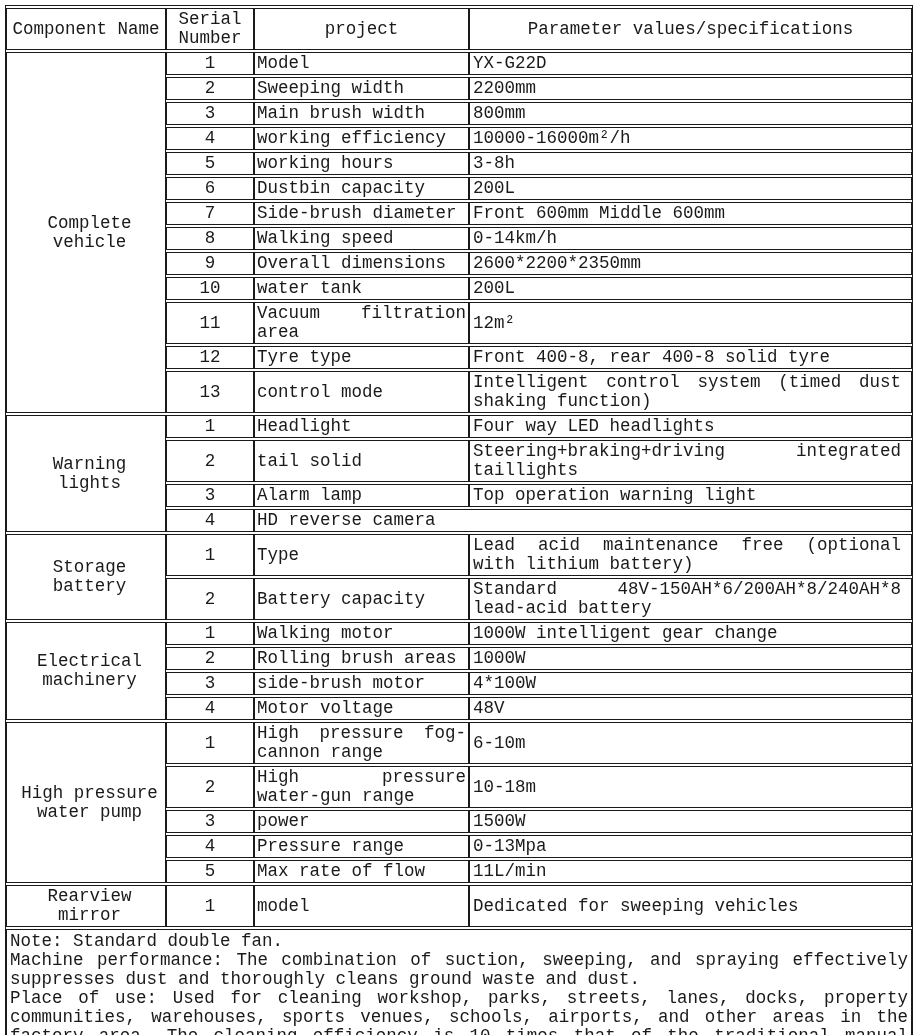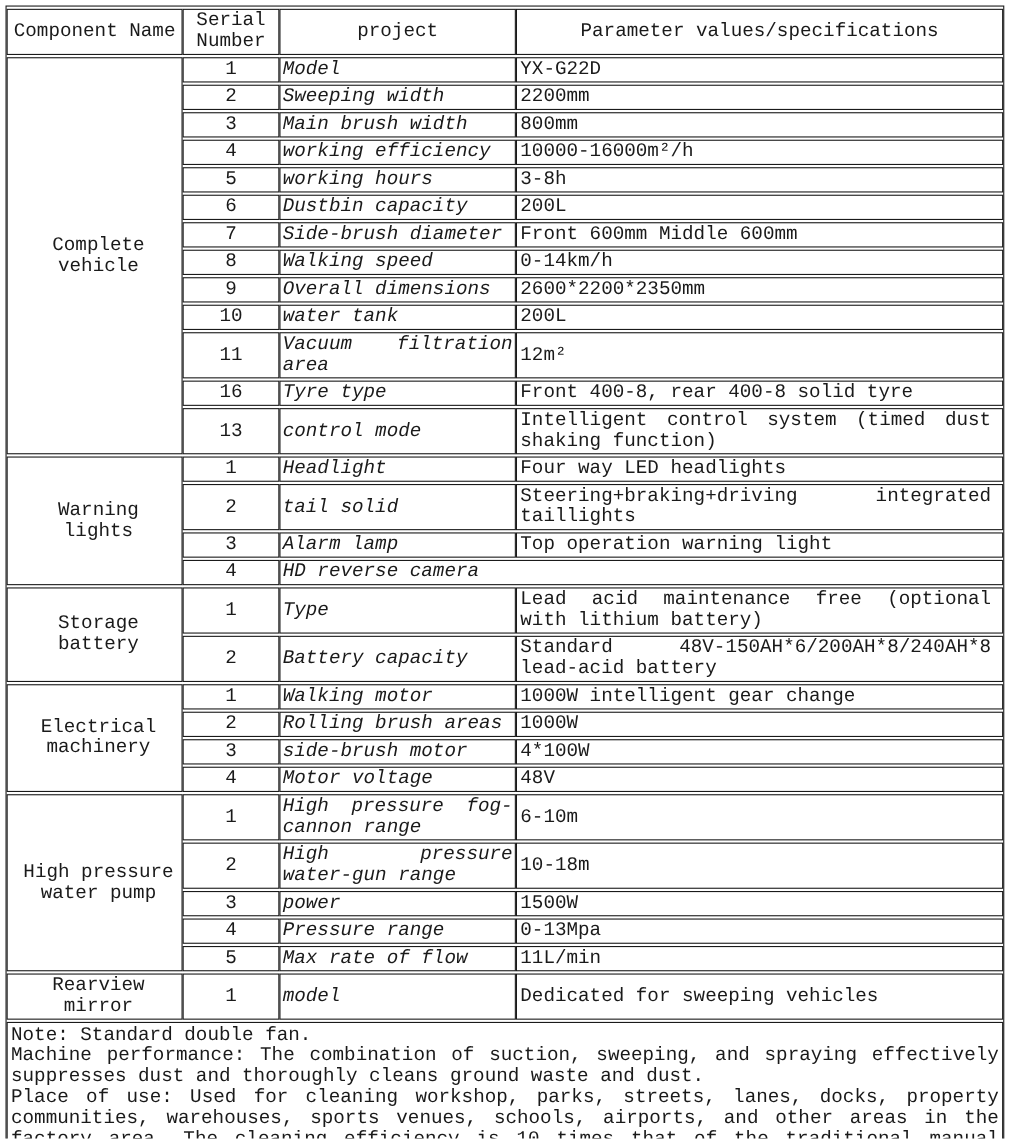--- a/index.html
+++ b/index.html
@@ -30,21 +30,21 @@
     font-weight: normal;
     font-size: 17.5px;
     line-height: 19px;
     vertical-align: middle;
     padding: 1px 3px;
     overflow: hidden;
   }
   th { }
   td.serial { text-align: center; }
   td.comp   { text-align: center; padding-left: 10px; }
-  td.proj   { text-align: justify; padding: 1px 2px; font-style: italic; }
+  td.proj   { text-align: justify; padding: 1px 2px; }
   td.val    { text-align: justify; padding: 1px 10px 1px 3px; }
   td.notes  { text-align: left; vertical-align: top; padding: 2px 3px; }
   td.notes .note-line { text-align: justify; }
 </style>
 </head>
 <body>
 
 <div class="page">
   <table class="spec">
     <colgroup>
@@ -112,21 +112,21 @@
           <td class="serial">10</td>
           <td class="proj">water tank</td>
           <td class="val">200L</td>
         </tr>
         <tr>
           <td class="serial">11</td>
           <td class="proj">Vacuum filtration area</td>
           <td class="val">12m²</td>
         </tr>
         <tr>
-          <td class="serial">16</td>
+          <td class="serial">12</td>
           <td class="proj">Tyre type</td>
           <td class="val">Front 400-8, rear 400-8 solid tyre</td>
         </tr>
         <tr>
           <td class="serial">13</td>
           <td class="proj">control mode</td>
           <td class="val">Intelligent control system (timed dust shaking function)</td>
         </tr>
         <tr>
           <td class="comp" rowspan="4">Warning lights</td>

